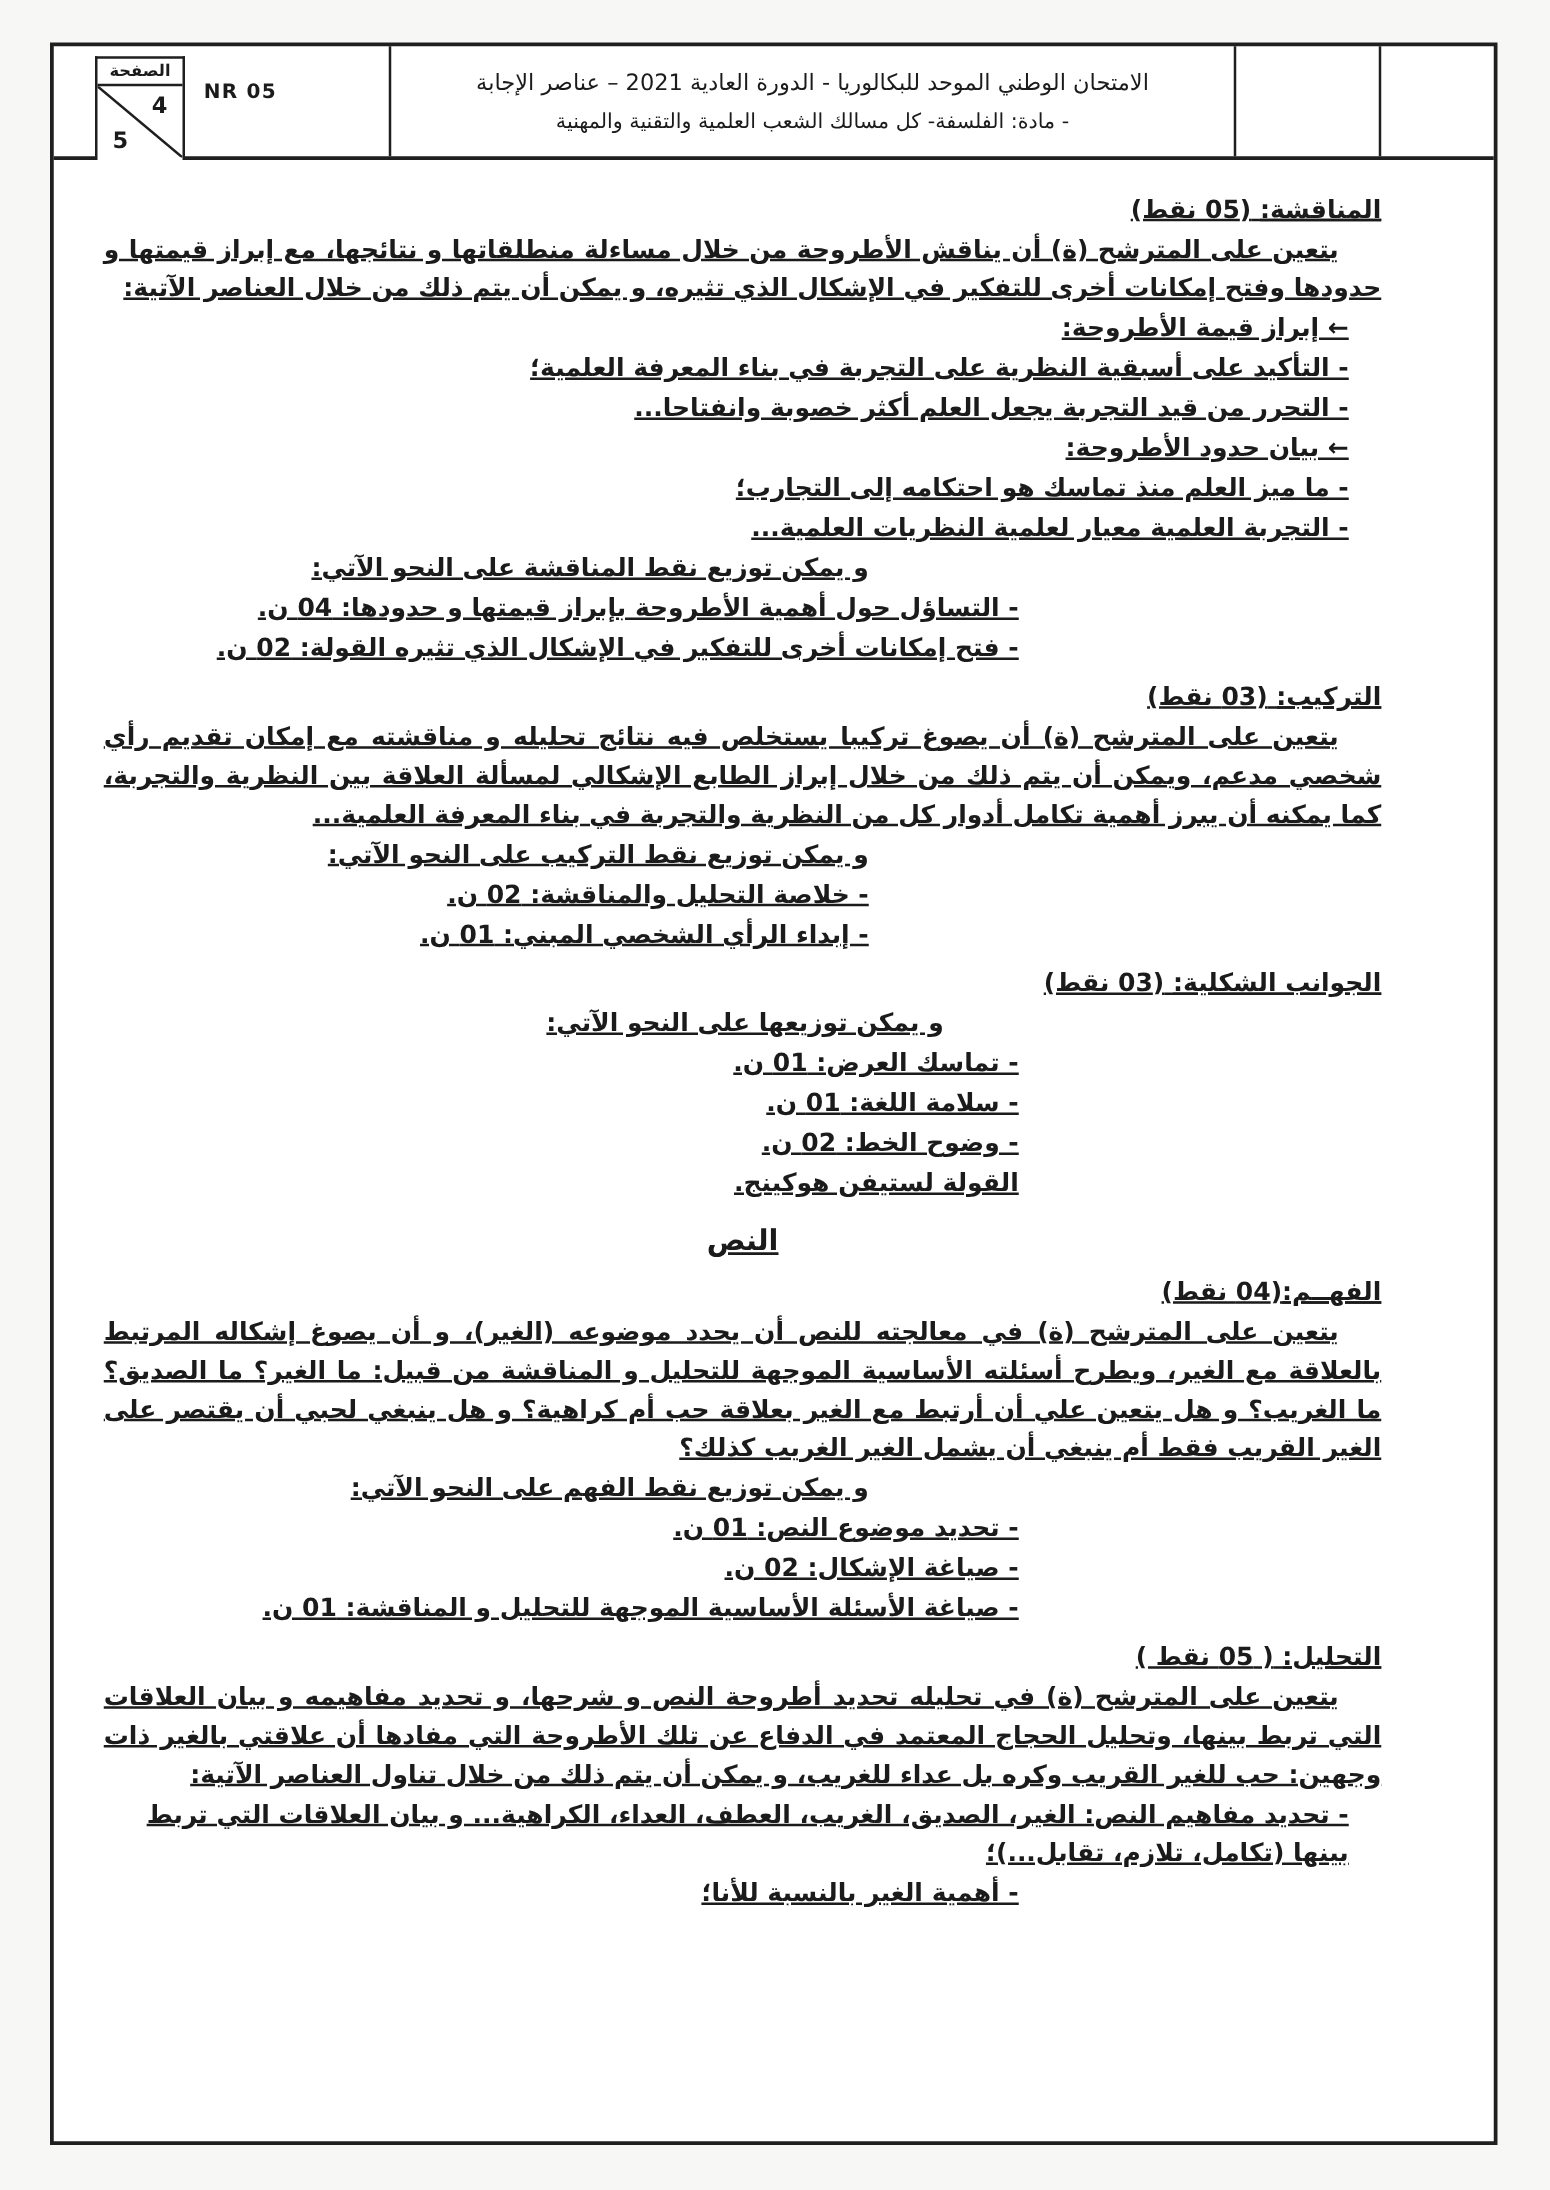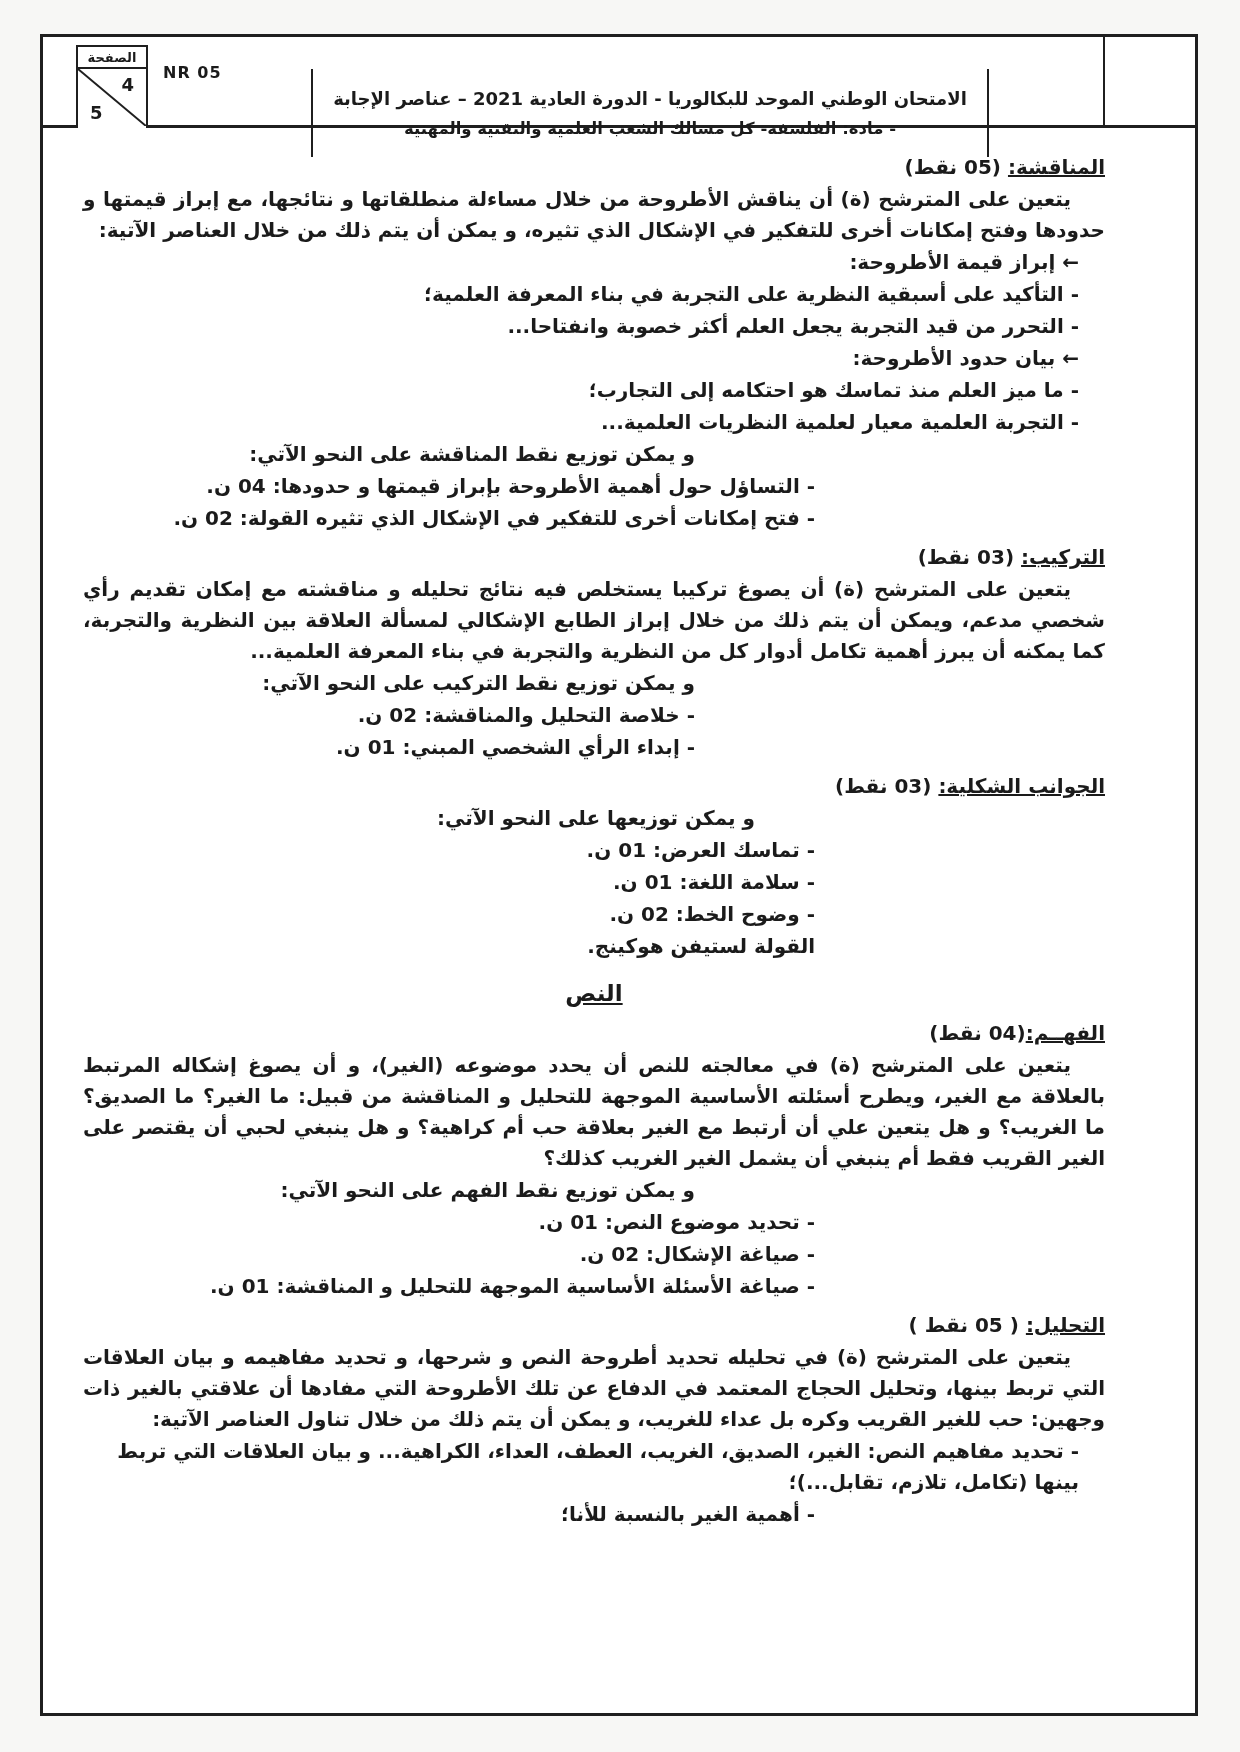--- a/index.html
+++ b/index.html
@@ -29,27 +29,27 @@
   }
   .page-box-diag { position:relative; height:57px; }
   .page-box-diag svg { position:absolute; left:0; top:0; width:100%; height:100%; }
   .pg-top   { position:absolute; right:12px; top:5px;  font-weight:bold; font-size:18px; }
   .pg-bottom{ position:absolute; left:12px; bottom:3px; font-weight:bold; font-size:18px; }
   .nr { position:absolute; left:120px; top:26px; font-weight:bold; font-size:16px; letter-spacing:1px; }
   .hdr-center {
     position:absolute; left:268px; top:0; width:678px; height:100%;
     border-left:2px solid #1f1f1f; border-right:2px solid #1f1f1f;
     display:flex; flex-direction:column; justify-content:center; align-items:center;
-    gap:10px; direction:rtl; font-weight:bold; text-align:center;margin-top:32px;
+    gap:10px; direction:rtl; font-weight:normal; text-align:center;
   }
   .hdr-title1 { font-size:18px; }
   .hdr-title2 { font-size:16.5px; }
   .hdr-right { position:absolute; left:946px; top:0; width:116px; height:100%; border-right:2px solid #1f1f1f; }
   
-  .doc-body { direction:rtl; padding:16px 90px 0 40px; }
+  .doc-body { direction:rtl; padding:16px 90px 0 40px;text-decoration:underline; }
   .line { font-size:20px; font-weight:bold; line-height:31px; margin:1px 0; text-align:right; }
   .heading { margin-top:8px; }
   .heading .lbl { text-decoration:underline; }
   .para { text-align:justify; text-indent:34px; }
   .ind1 { padding-right:26px; }
   .ind2 { padding-right:290px; }
   .ind3 { padding-right:350px; }
   .ind4 { padding-right:410px; }
   .center-title {
     text-align:center; font-size:23px; font-weight:bold;

